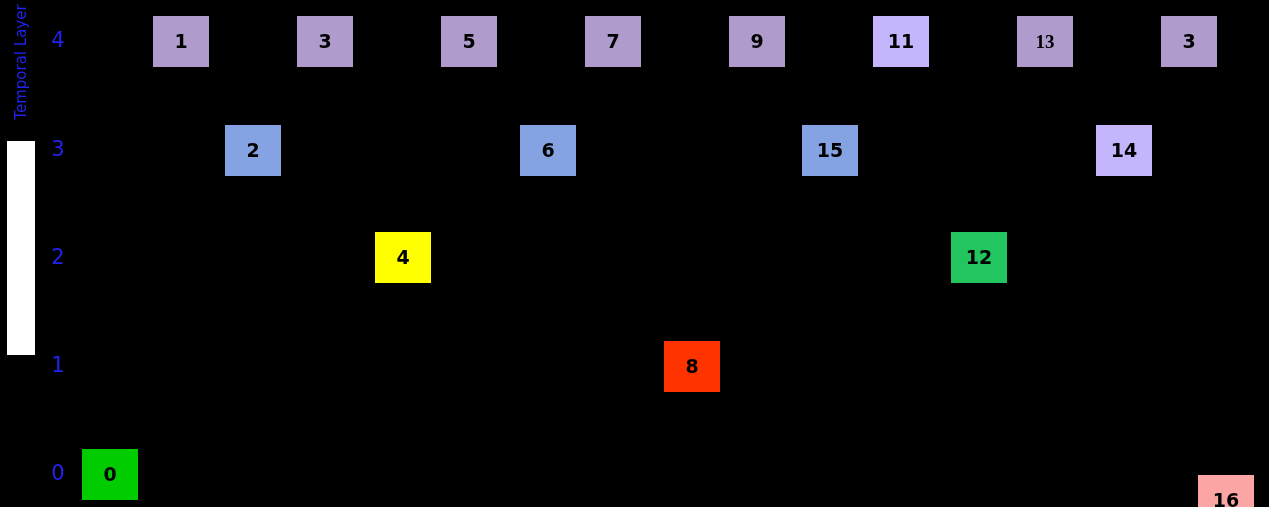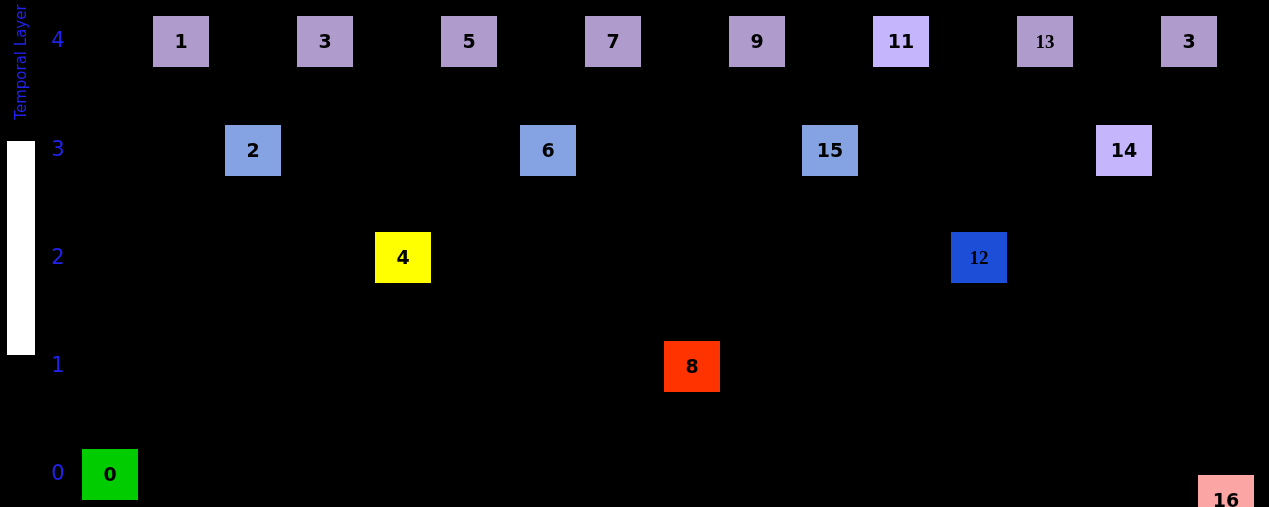--- a/index.html
+++ b/index.html
@@ -97,20 +97,20 @@
       <div class="frame-box" style="left: 224px; top: 124px; background: rgb(133, 163, 226);">2</div>
       <div class="frame-box" style="left: 296px; top: 15px; background: rgb(176, 156, 204);">3</div>
       <div class="frame-box" style="left: 374px; top: 231px; background: rgb(255, 255, 0);">4</div>
       <div class="frame-box" style="left: 440px; top: 15px; background: rgb(176, 156, 204);">5</div>
       <div class="frame-box" style="left: 519px; top: 124px; background: rgb(133, 163, 226);">6</div>
       <div class="frame-box" style="left: 584px; top: 15px; background: rgb(176, 156, 204);">7</div>
       <div class="frame-box" style="left: 663px; top: 340px; background: rgb(255, 51, 0);">8</div>
       <div class="frame-box" style="left: 728px; top: 15px; background: rgb(176, 156, 204);">9</div>
       <div class="frame-box" style="left: 801px; top: 124px; background: rgb(133, 163, 226);">15</div>
       <div class="frame-box" style="left: 872px; top: 15px; background: #c4b5fd;">11</div>
-      <div class="frame-box" style="left: 950px; top: 231px; background: #1d4ed8; font-family: Liberation Serif, serif;">12</div>
+      <div class="frame-box" style="left: 950px; top: 231px; background: #22c55e;">12</div>
       <div class="frame-box" style="left: 1016px; top: 15px; background: rgb(176, 156, 204); font-family: Liberation Serif, serif;">13</div>
       <div class="frame-box" style="left: 1095px; top: 124px; background: #c4b5fd;">14</div>
       <div class="frame-box" style="left: 1160px; top: 15px; background: rgb(176, 156, 204);">3</div>
       <div class="frame-box" style="left: 1197px; top: 474px; background: #fca5a5;">16</div>
     </div>
 
 </div>
 
 </body></html>

